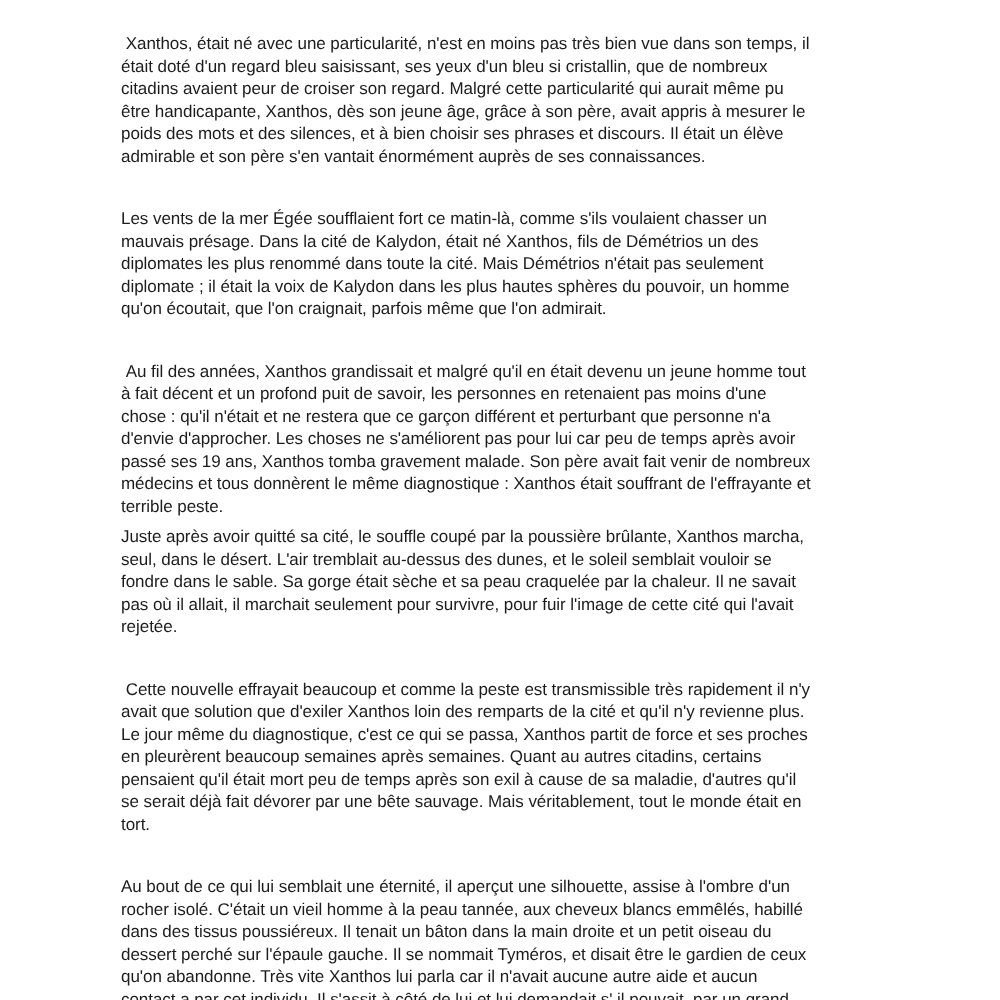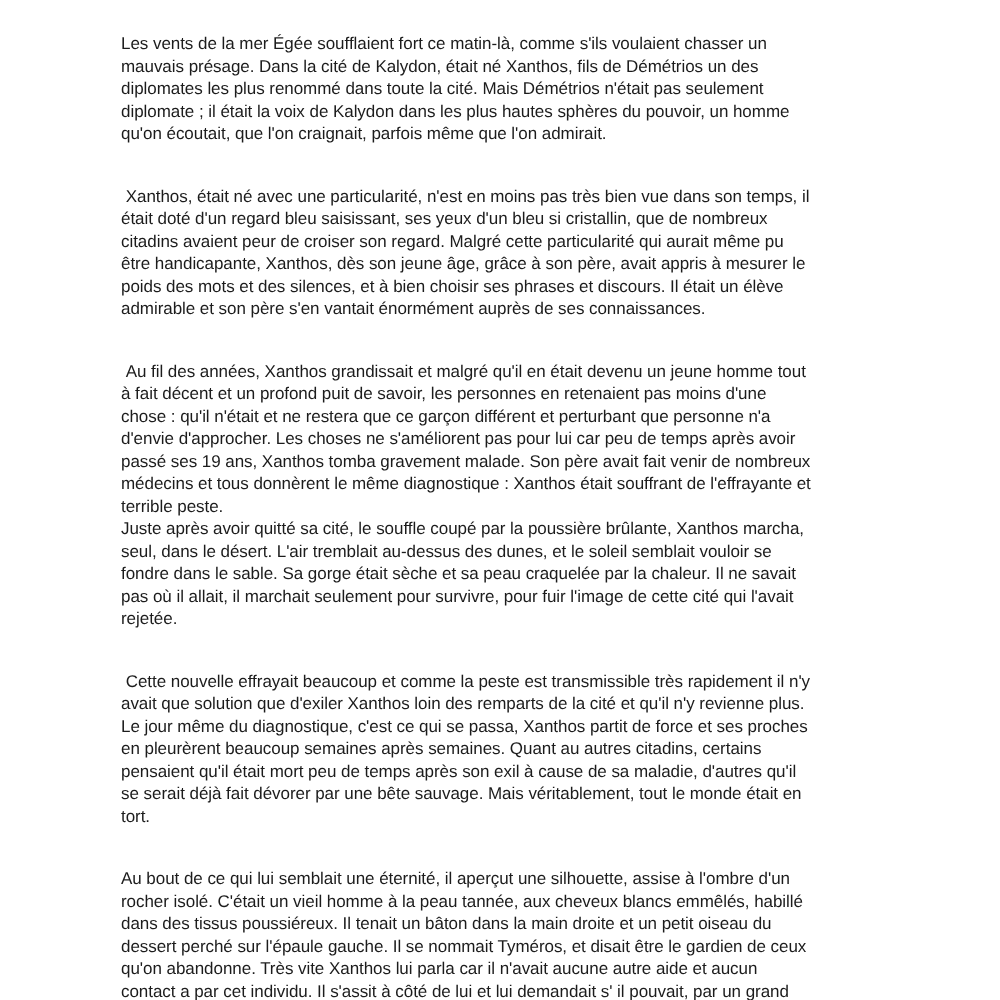--- a/index.html
+++ b/index.html
@@ -26,38 +26,38 @@
     
     filter: blur(0.3px);
     text-rendering: geometricPrecision;
   }
   .scan-page p {
     margin: 0 0 40px 0;
     white-space: pre-wrap; 
   }
   .scan-page p.joined {
     
-    margin-bottom: 0;
+    margin-bottom: 8px;
   }
 </style>
 </head>
 <body>
 
 <div class="scan-page">
-  <p>Les vents de la mer Égée soufflaient fort ce matin-là, comme s'ils voulaient chasser un
-mauvais présage. Dans la cité de Kalydon, était né Xanthos, fils de Démétrios un des
-diplomates les plus renommé dans toute la cité. Mais Démétrios n'était pas seulement
-diplomate ; il était la voix de Kalydon dans les plus hautes sphères du pouvoir, un homme
-qu'on écoutait, que l'on craignait, parfois même que l'on admirait.</p>
   <p> Xanthos, était né avec une particularité, n'est en moins pas très bien vue dans son temps, il
 était doté d'un regard bleu saisissant, ses yeux d'un bleu si cristallin, que de nombreux
 citadins avaient peur de croiser son regard. Malgré cette particularité qui aurait même pu
 être handicapante, Xanthos, dès son jeune âge, grâce à son père, avait appris à mesurer le
 poids des mots et des silences, et à bien choisir ses phrases et discours. Il était un élève
 admirable et son père s'en vantait énormément auprès de ses connaissances.</p>
+  <p>Les vents de la mer Égée soufflaient fort ce matin-là, comme s'ils voulaient chasser un
+mauvais présage. Dans la cité de Kalydon, était né Xanthos, fils de Démétrios un des
+diplomates les plus renommé dans toute la cité. Mais Démétrios n'était pas seulement
+diplomate ; il était la voix de Kalydon dans les plus hautes sphères du pouvoir, un homme
+qu'on écoutait, que l'on craignait, parfois même que l'on admirait.</p>
   <p class="joined"> Au fil des années, Xanthos grandissait et malgré qu'il en était devenu un jeune homme tout
 à fait décent et un profond puit de savoir, les personnes en retenaient pas moins d'une
 chose : qu'il n'était et ne restera que ce garçon différent et perturbant que personne n'a
 d'envie d'approcher. Les choses ne s'améliorent pas pour lui car peu de temps après avoir
 passé ses 19 ans, Xanthos tomba gravement malade. Son père avait fait venir de nombreux
 médecins et tous donnèrent le même diagnostique : Xanthos était souffrant de l'effrayante et
 terrible peste.</p>
   <p>Juste après avoir quitté sa cité, le souffle coupé par la poussière brûlante, Xanthos marcha,
 seul, dans le désert. L'air tremblait au-dessus des dunes, et le soleil semblait vouloir se
 fondre dans le sable. Sa gorge était sèche et sa peau craquelée par la chaleur. Il ne savait

